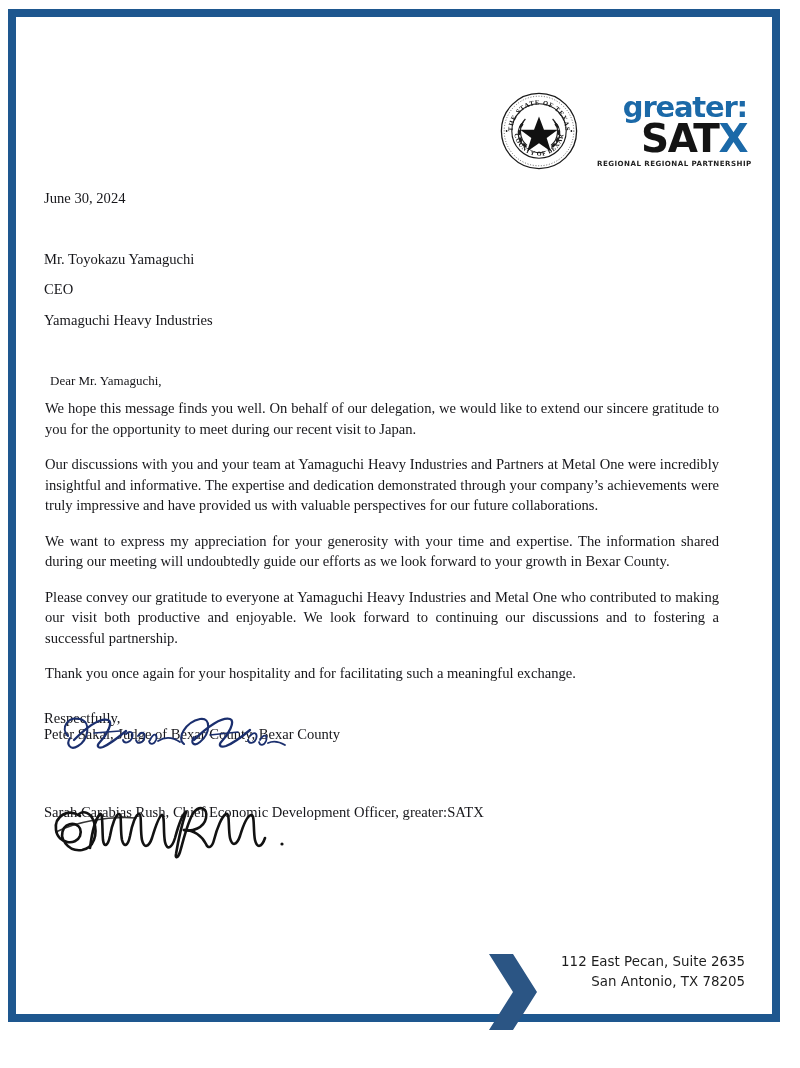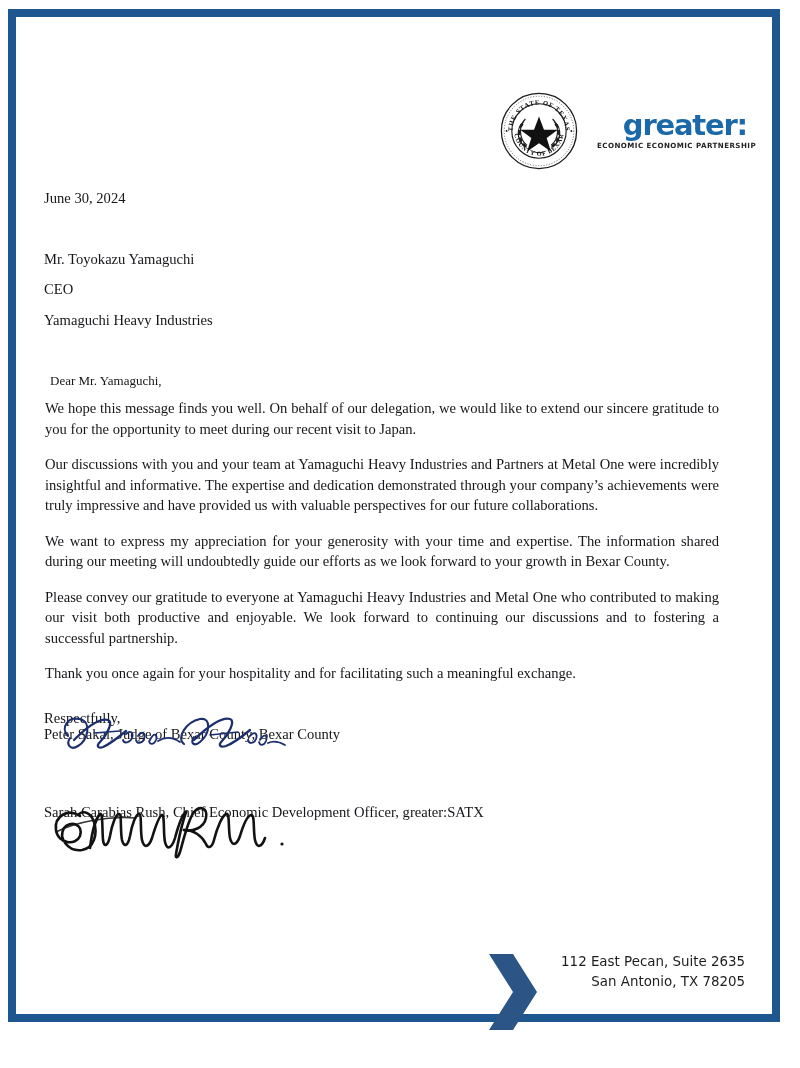--- a/index.html
+++ b/index.html
@@ -237,21 +237,22 @@
         <ellipse cx="74.5" cy="52" rx="3.3" ry="1.7" transform="rotate(78 74.5 52)"></ellipse>
         <ellipse cx="73" cy="61" rx="3.3" ry="1.7" transform="rotate(110 73 61)"></ellipse>
         <ellipse cx="68" cy="68" rx="3.3" ry="1.7" transform="rotate(135 68 68)"></ellipse>
       </g>
       <path d="M50 32 L56.2 48.5 L73.5 48.5 L59.6 58.8 L64.9 75.5 L50 65.3 L35.1 75.5 L40.4 58.8 L26.5 48.5 L43.8 48.5 Z" fill="#111111"></path>
       <path d="M40,74 C45,79 55,79 60,74 C55,77 45,77 40,74 Z" fill="#1d1d1d"></path>
     </svg>
 
     <div class="logo-block">
       <span class="logo-greater">greater:</span>
-      <span class="logo-tagline">ECONOMIC ECONOMIC PARTNERSHIP</span>
+      <span class="logo-satx"><span>SAT</span><span class="x-blue">X</span></span>
+      <span class="logo-tagline">REGIONAL REGIONAL PARTNERSHIP</span>
     </div>
   </div>
 
   <div class="letter">
 
     <div class="date-line">June 30, 2024</div>
 
     <div class="recipient">
       <div>Mr. Toyokazu Yamaguchi</div>
       <div>CEO</div>

